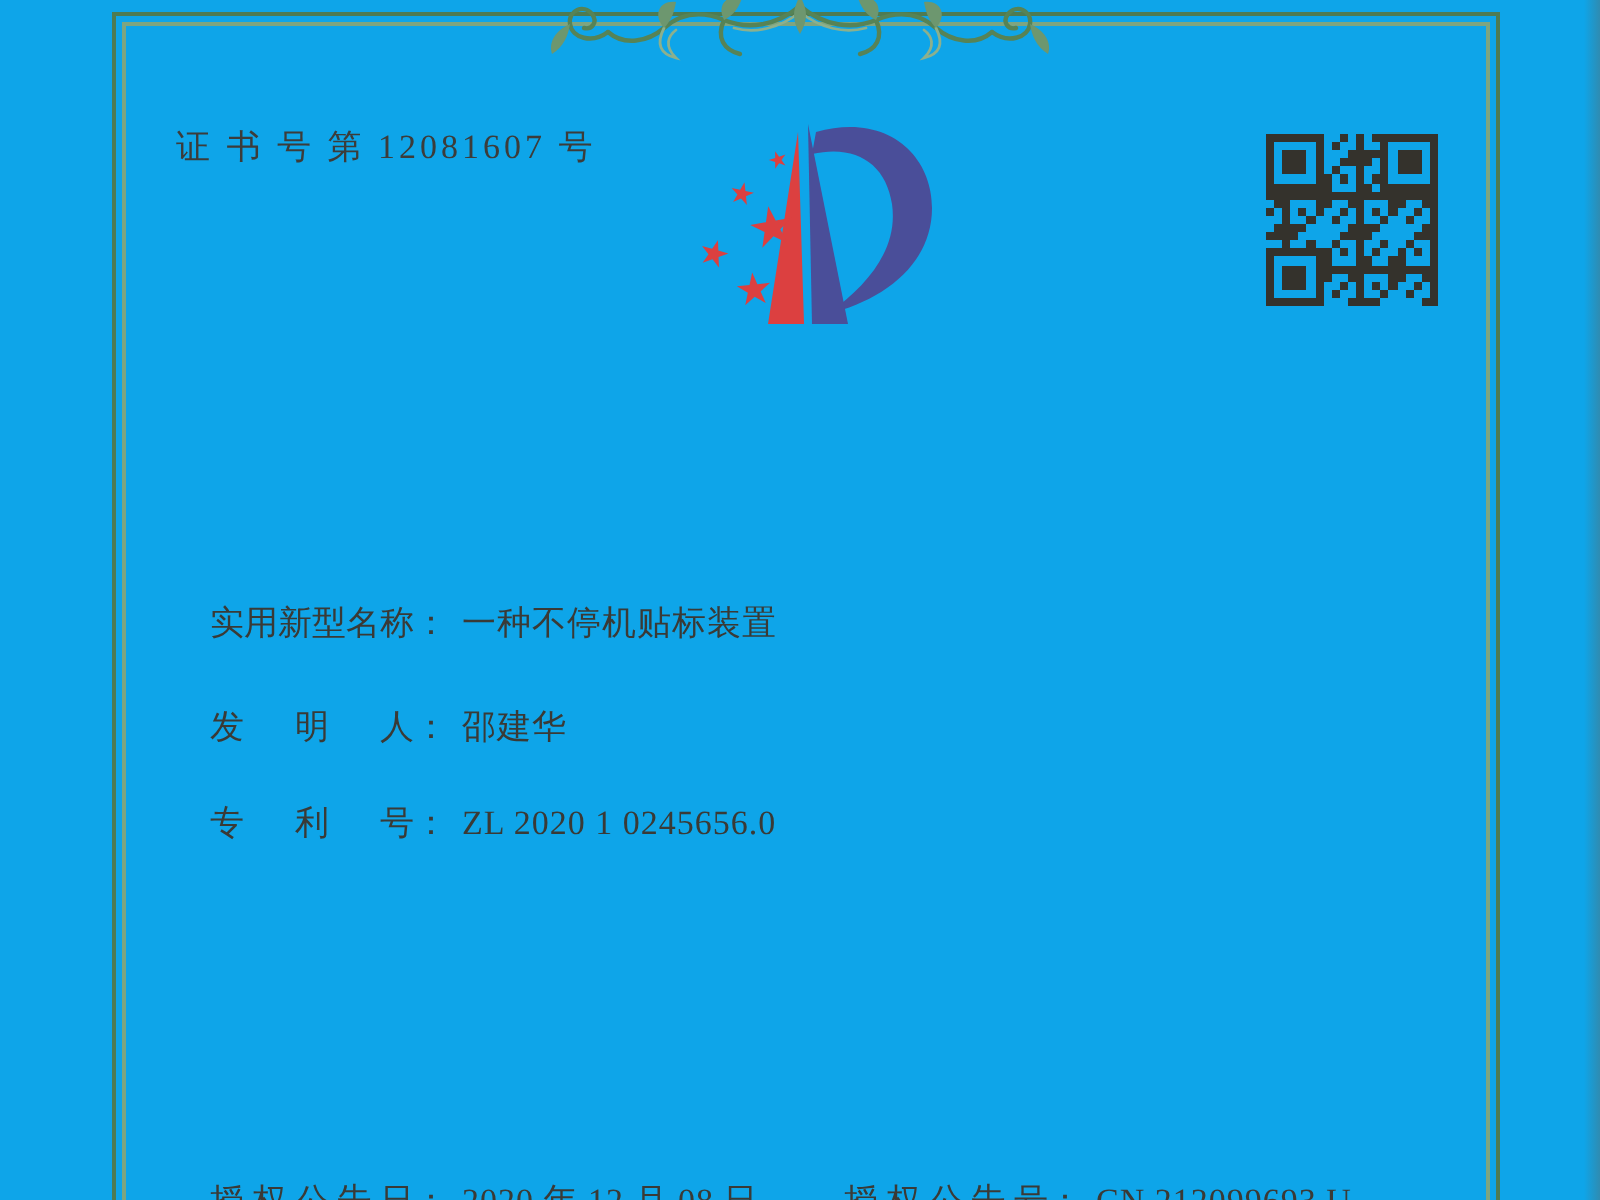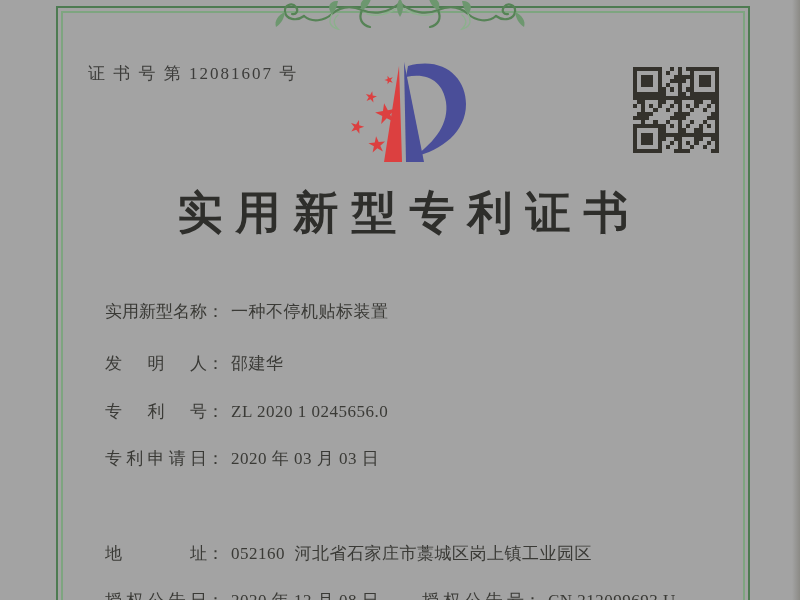--- a/index.html
+++ b/index.html
@@ -1,19 +1,19 @@
 <!DOCTYPE html>
 <html><head>
 <meta charset="utf-8">
 <style>
   html,body{margin:0;padding:0;}
   #page{
     position:relative;
     width:800px;height:600px;
-    background:#a3a3a3;
+    background:#0ea5e9;
     overflow:hidden;
     font-family:"Liberation Serif","DejaVu Serif",serif;
     color:#3a3a36;
   }
   
   .frame-outer{
     position:absolute;left:56px;top:6px;right:50px;bottom:-40px;
     border:2px solid #4e7b52;
   }
   .frame-inner{
@@ -545,37 +545,30 @@
       <div style="background: rgb(52, 50, 44);"></div>
       <div></div>
       <div></div>
       <div></div>
       <div></div>
       <div></div>
       <div style="background: rgb(52, 50, 44);"></div>
       <div style="background: rgb(52, 50, 44);"></div>
     </div>
 
-  <div class="title">实用新型专利证书</div>
 
   <div class="row r1">
     <span class="flabel">发明人</span><span>：</span><span class="fvalue">邵建华</span>
   </div>
   <div class="row r0">
     <span class="flabel">实用新型名称</span><span>：</span><span class="fvalue">一种不停机贴标装置</span>
   </div>
   <div class="row r2">
     <span class="flabel">专利号</span><span>：</span><span class="fvalue">ZL 2020 1 0245656.0</span>
   </div>
-  <div class="row r3">
-    <span class="flabel">专利申请日</span><span>：</span><span class="fvalue">2020 年 03 月 03 日</span>
-  </div>
-  <div class="row r5">
-    <span class="flabel">地址</span><span>：</span><span class="fvalue">052160  河北省石家庄市藁城区岗上镇工业园区</span>
-  </div>
 
   <div class="row rf">
     <span class="flabel">授权公告日</span><span>：</span><span class="fvalue">2020 年 12 月 08 日</span>
   </div>
   <div class="footer-right">
     <span class="flabel">授权公告号</span><span>：</span><span class="fvalue">CN 212099693 U</span>
   </div>
 
   <div class="edge-shadow"></div>
 </div>

